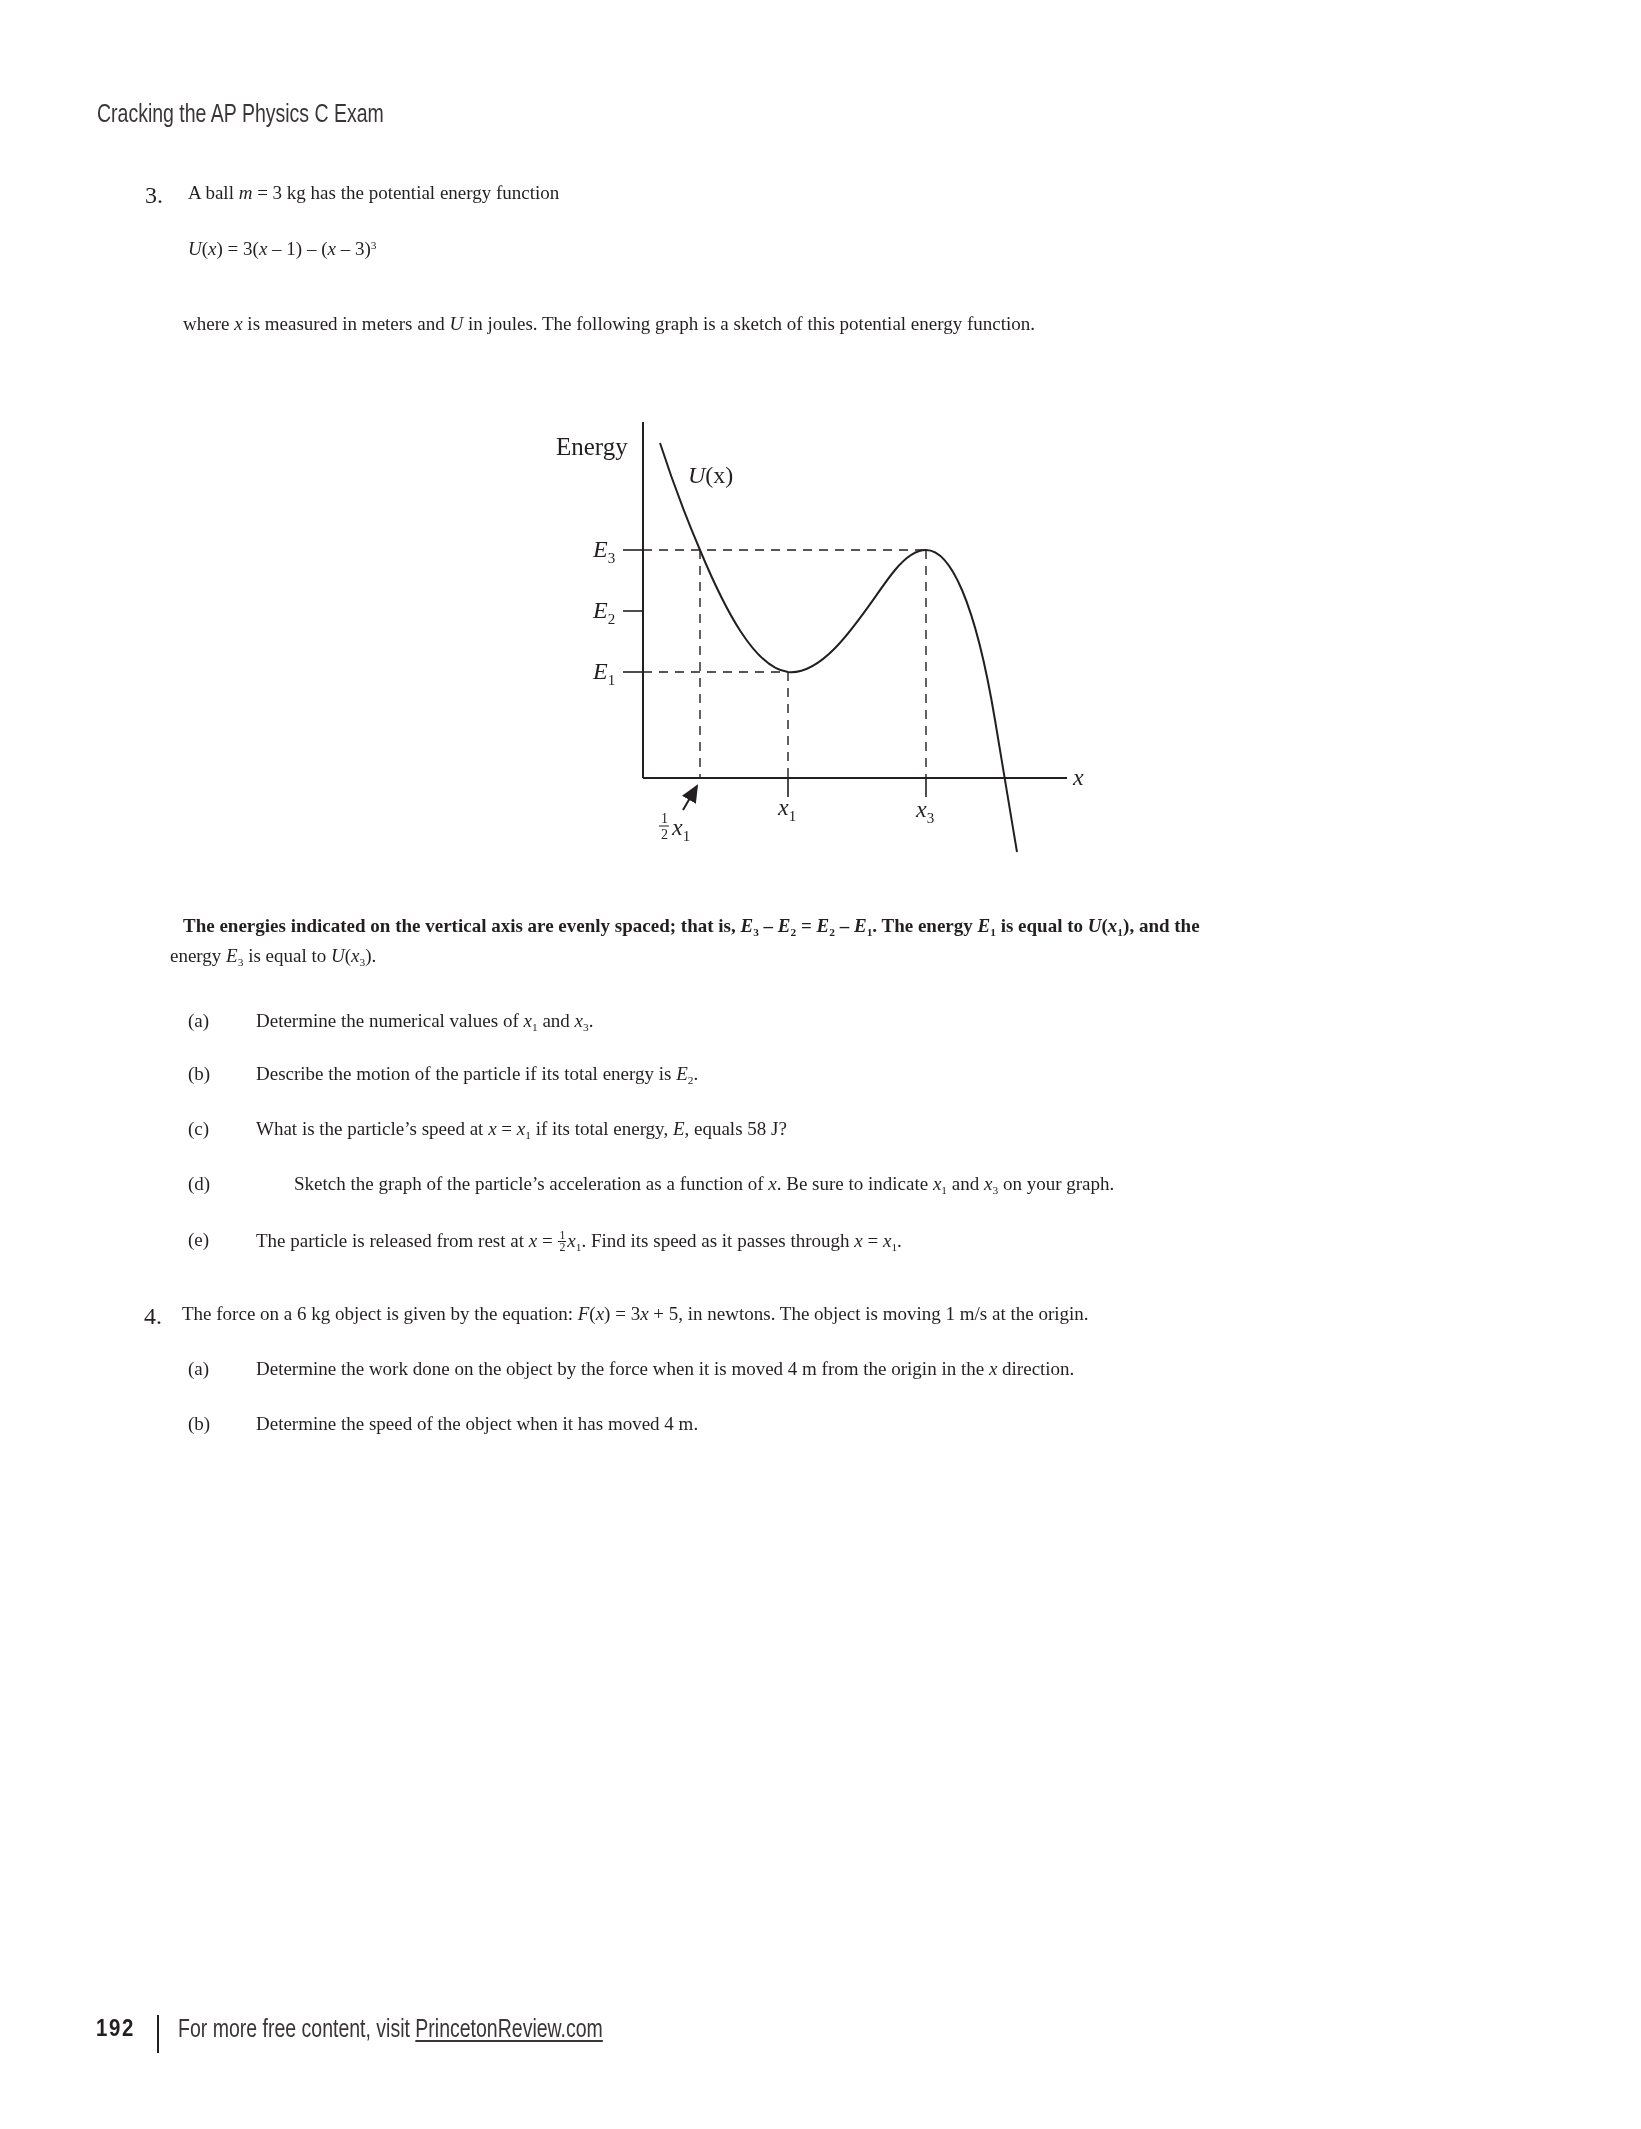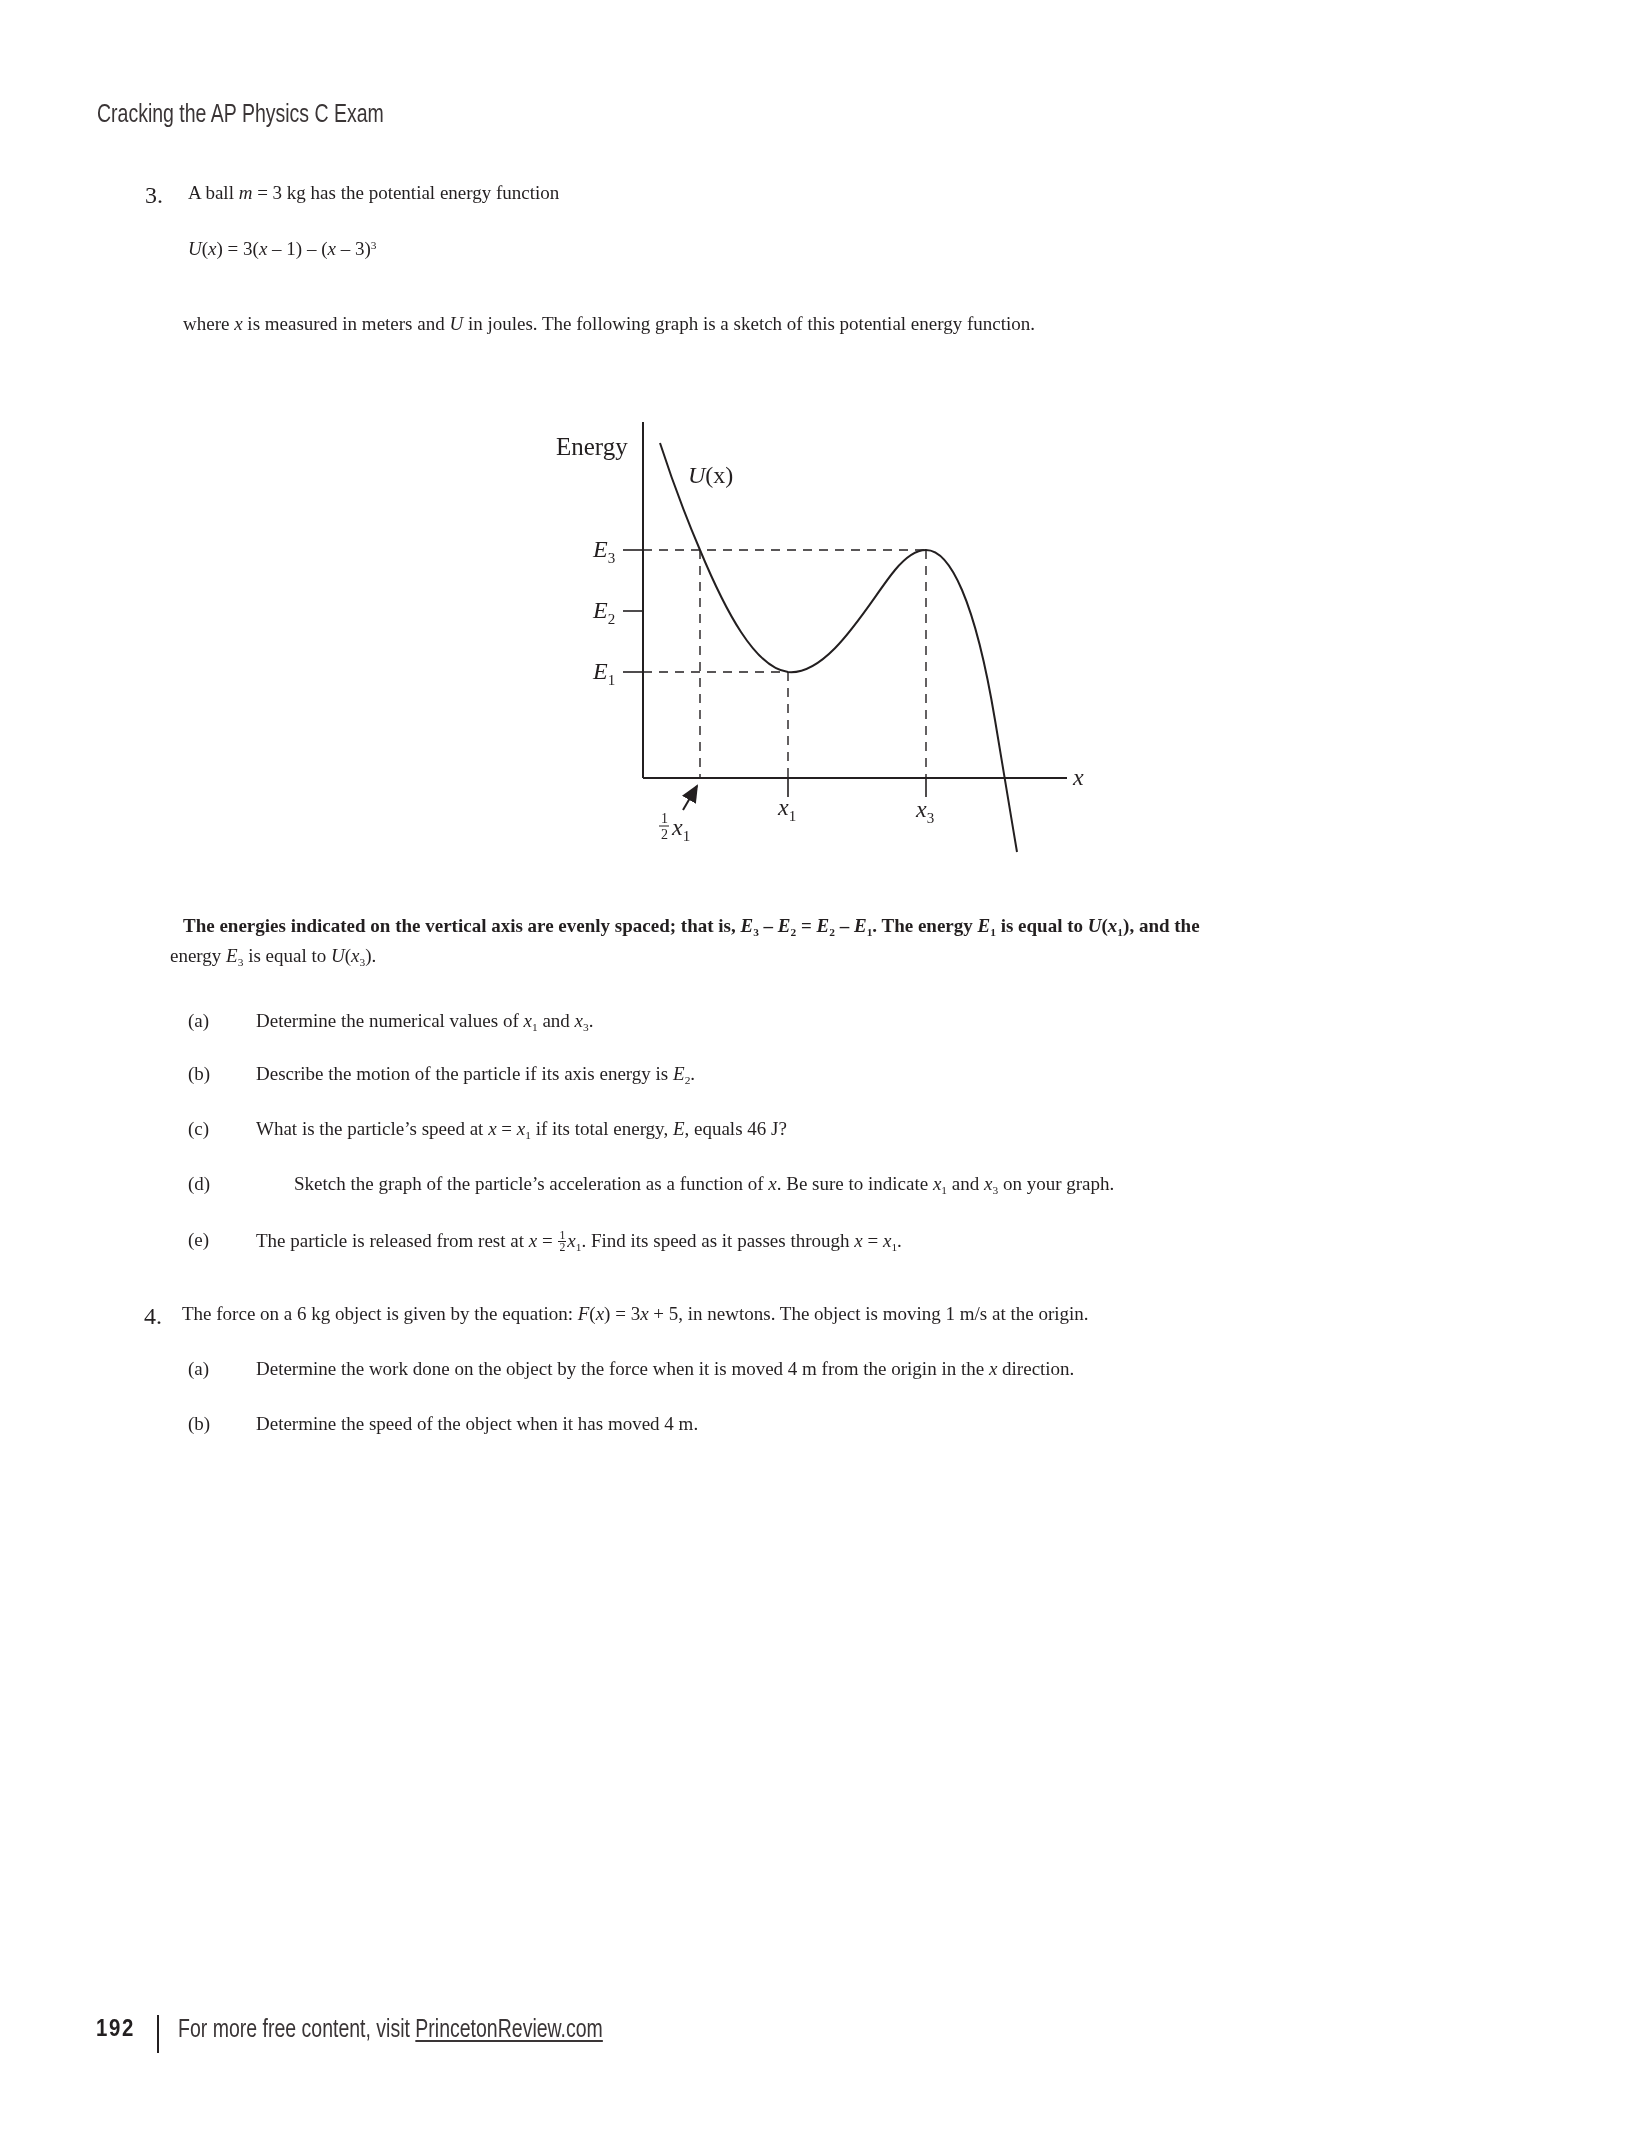--- a/index.html
+++ b/index.html
@@ -83,24 +83,24 @@
 </svg>
 
 <div class="abs serif" style="left:183px;top:916px;font-weight:bold;"><span>The energies indicated on the vertical axis are evenly spaced; that is, </span><i>E</i><sub>3</sub><span> – </span><i>E</i><sub>2</sub><span> = </span><i>E</i><sub>2</sub><span> – </span><i>E</i><sub>1</sub><span>. The energy </span><i>E</i><sub>1</sub><span> is equal to </span><i>U</i>(<i>x</i><sub>1</sub><span>), and the</span></div>
 
 <div class="abs serif" style="left:170px;top:946px;"><span>energy </span><i>E</i><sub>3</sub><span> is equal to </span><i>U</i>(<i>x</i><sub>3</sub><span>).</span></div>
 
 <div class="abs serif part-label" style="top:1011px;">(a)</div>
 <div class="abs serif part-text" style="top:1011px;"><span>Determine the numerical values of </span><i>x</i><sub>1</sub><span> and </span><i>x</i><sub>3</sub><span>.</span></div>
 
 <div class="abs serif part-label" style="top:1064px;">(b)</div>
-<div class="abs serif part-text" style="top:1064px;"><span>Describe the motion of the particle if its axis energy is </span><i>E</i><sub>2</sub><span>.</span></div>
+<div class="abs serif part-text" style="top:1064px;"><span>Describe the motion of the particle if its total energy is </span><i>E</i><sub>2</sub><span>.</span></div>
 
 <div class="abs serif part-label" style="top:1119px;">(c)</div>
-<div class="abs serif part-text" style="top:1119px;"><span>What is the particle’s speed at </span><i>x</i><span> = </span><i>x</i><sub>1</sub><span> if its total energy, </span><i>E</i><span>, equals 46 J?</span></div>
+<div class="abs serif part-text" style="top:1119px;"><span>What is the particle’s speed at </span><i>x</i><span> = </span><i>x</i><sub>1</sub><span> if its total energy, </span><i>E</i><span>, equals 58 J?</span></div>
 
 <div class="abs serif part-label" style="top:1174px;">(d)</div>
 <div class="abs serif part-text" style="top:1174px;margin-left:38px;"><span>Sketch the graph of the particle’s acceleration as a function of </span><i>x</i><span>. Be sure to indicate </span><i>x</i><sub>1</sub><span> and </span><i>x</i><sub>3</sub><span> on your graph.</span></div>
 
 <div class="abs serif part-label" style="top:1230px;">(e)</div>
 <div class="abs serif part-text" style="top:1230px;"><span>The particle is released from rest at </span><i>x</i><span> = </span><span class="frac"><span class="num">1</span><span>2</span></span><i>x</i><sub>1</sub><span>. Find its speed as it passes through </span><i>x</i><span> = </span><i>x</i><sub>1</sub><span>.</span></div>
 
 <div class="abs serif qnum" style="left:144px;top:1304px;">4.</div>
 <div class="abs serif" style="left:182px;top:1304px;"><span>The force on a 6 kg object is given by the equation: </span><i>F</i><span>(</span><i>x</i><span>) = 3</span><i>x</i><span> + 5, in newtons.  The object is moving 1 m/s at the origin.</span></div>
 

